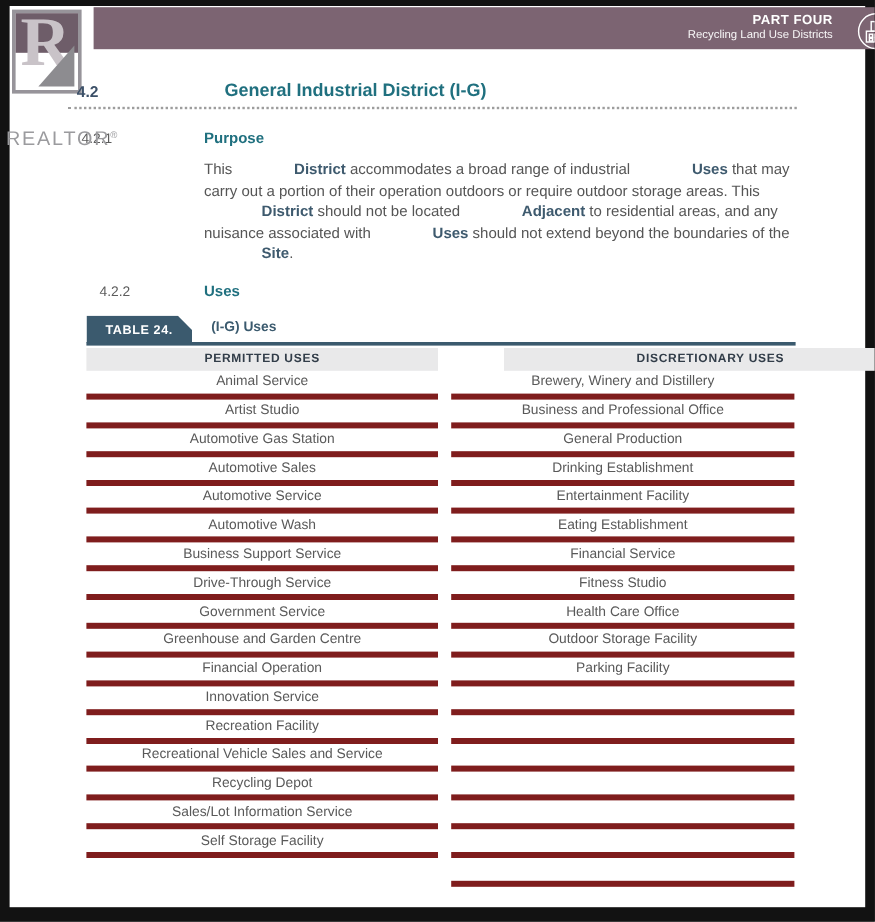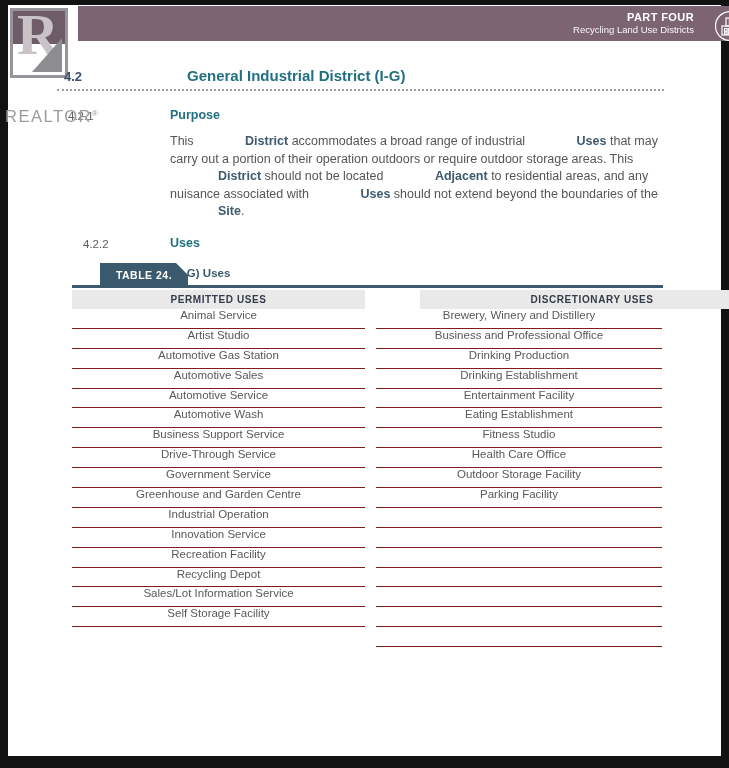--- a/index.html
+++ b/index.html
@@ -38,33 +38,33 @@
   .dotted-rule{position:absolute;left:57px;top:89px;width:607px;border-top:2px dotted #9d9d9d;}
   
   .sub-num{position:absolute;font-size:11.5px;color:#5c5c5c;}
   .sub-head{position:absolute;font-size:12.5px;font-weight:bold;color:var(--teal);}
   .para{position:absolute;left:170px;top:133px;width:502px;font-size:12.5px;line-height:17.5px;color:#555555;}
   .para b{color:#3e5a6e;font-weight:bold;margin-left:48px;}
   
   .tab{position:absolute;left:72px;top:263px;width:88px;height:23px;background:var(--slate);
     color:#ffffff;font-size:10.5px;font-weight:bold;letter-spacing:.5px;
     display:flex;align-items:center;justify-content:center;
-    clip-path:polygon(0 0,calc(100% - 12px) 0,100% 12px,100% 100%,0 100%);margin-left:28px;}
+    clip-path:polygon(0 0,calc(100% - 12px) 0,100% 12px,100% 100%,0 100%);}
   .tab-caption{position:absolute;left:176px;top:267px;font-size:11.5px;font-weight:bold;color:var(--slate);}
   .tab-rule{position:absolute;left:72px;top:285px;width:591px;height:3px;background:var(--slate);}
   .col-head{position:absolute;top:290px;height:19px;background:#e9e9ea;color:#323d49;
     font-size:10px;font-weight:bold;letter-spacing:.6px;
     display:flex;align-items:center;justify-content:center;text-align:right;}
   .col-head.left{left:72px;width:293px;}
   .col-head.right{left:376px;width:344px;margin-left:44px;}
   .col{position:absolute;top:309px;}
   .col.left{left:72px;width:293px;}
   .col.right{left:376px;width:286px;}
-  .row{height:18.9px;border-bottom:1px solid #7f1d1d;
-    display:flex;justify-content:center;}
+  .row{height:18.9px;border-bottom:5px solid #7f1d1d;
+    display:flex;align-items:center;justify-content:center;}
   .row span{font-size:11.5px;color:#595959;white-space:nowrap;}
 </style>
 </head>
 <body>
 
 <div class="stage">
   <div class="page"></div>
 
   <div class="topbar">
     <div class="topbar-text">
@@ -141,58 +141,64 @@
       <div class="row">
         <span>Drive-Through Service</span>
       </div>
       <div class="row">
         <span>Government Service</span>
       </div>
       <div class="row">
         <span>Greenhouse and Garden Centre</span>
       </div>
       <div class="row">
-        <span>Industrial Operation</span>
+        <span>Financial Operation</span>
       </div>
       <div class="row">
         <span>Innovation Service</span>
       </div>
       <div class="row">
         <span>Recreation Facility</span>
       </div>
       <div class="row">
+        <span>Recreational Vehicle Sales and Service</span>
+      </div>
+      <div class="row">
         <span>Recycling Depot</span>
       </div>
       <div class="row">
         <span>Sales/Lot Information Service</span>
       </div>
       <div class="row">
         <span>Self Storage Facility</span>
       </div>
     </div>
   <div class="col right" id="col-discretionary">
       <div class="row">
         <span>Brewery, Winery and Distillery</span>
       </div>
       <div class="row">
         <span>Business and Professional Office</span>
       </div>
       <div class="row">
-        <span>Drinking Production</span>
+        <span>General Production</span>
       </div>
       <div class="row">
         <span>Drinking Establishment</span>
       </div>
       <div class="row">
         <span>Entertainment Facility</span>
       </div>
       <div class="row">
         <span>Eating Establishment</span>
       </div>
       <div class="row">
+        <span>Financial Service</span>
+      </div>
+      <div class="row">
         <span>Fitness Studio</span>
       </div>
       <div class="row">
         <span>Health Care Office</span>
       </div>
       <div class="row">
         <span>Outdoor Storage Facility</span>
       </div>
       <div class="row">
         <span>Parking Facility</span>

